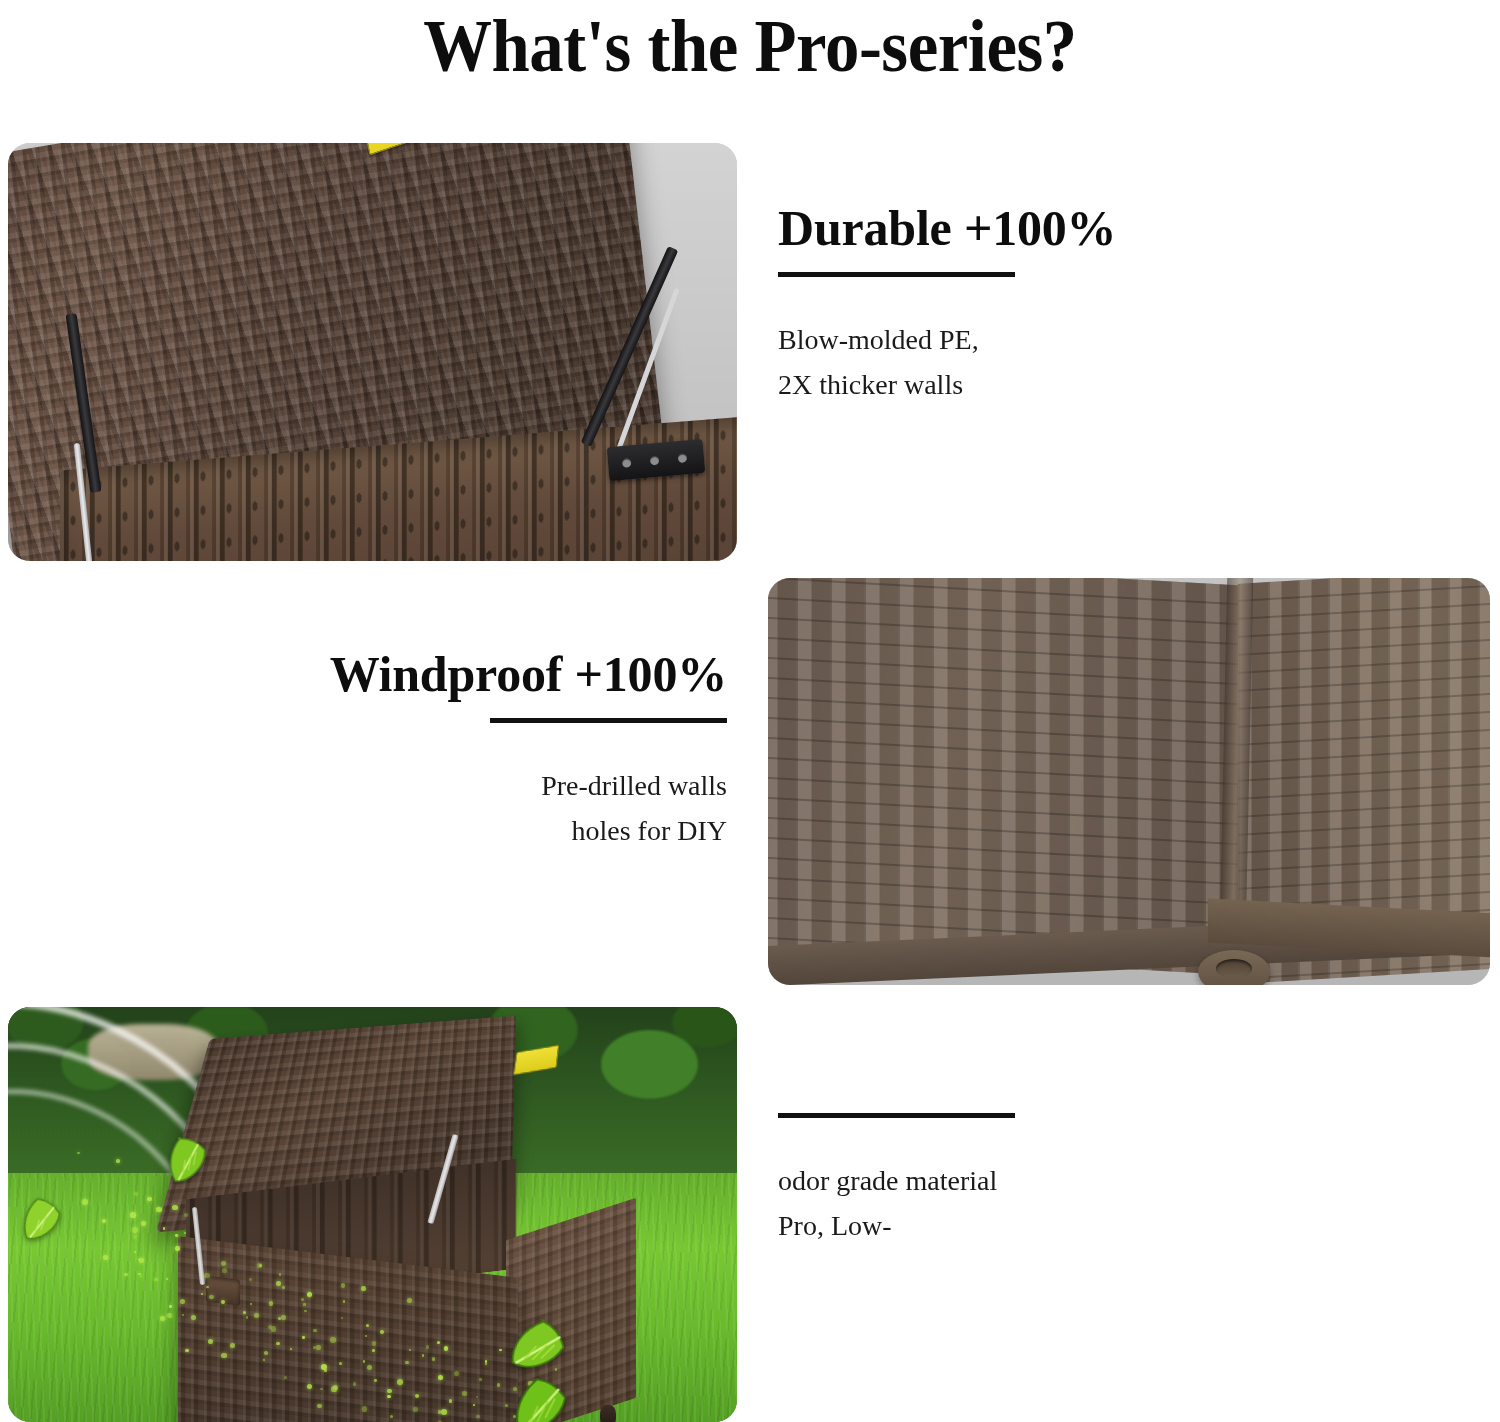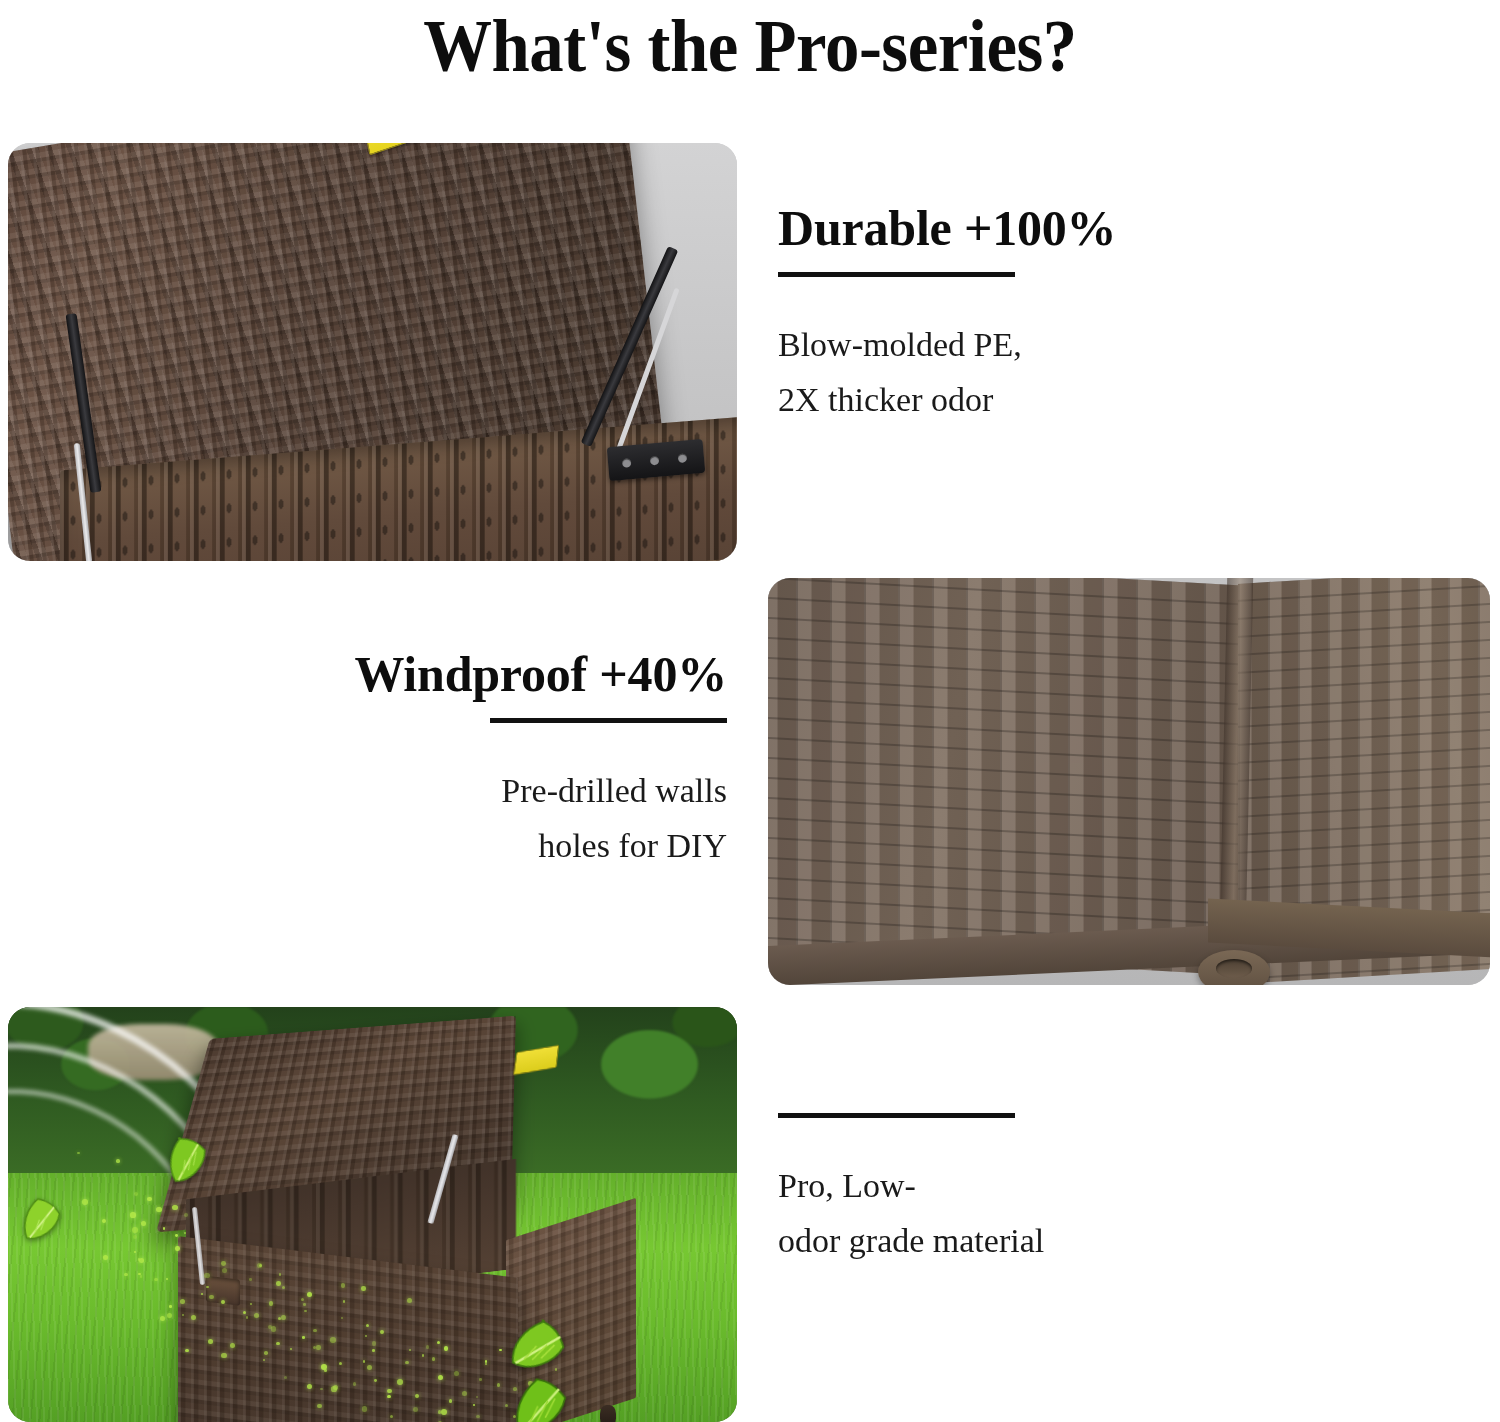--- a/index.html
+++ b/index.html
@@ -280,21 +280,21 @@
   .leaf-4{left:502px;top:372px;transform:rotate(-4deg) scale(1.02);}
 
   
   .txt{position:absolute;}
   .txt h2{
     margin:0;font-weight:700;font-size:50px;line-height:1.06;color:#0d0d0d;
     letter-spacing:-0.2px;white-space:nowrap;
   }
   .rule{height:5px;background:#111111;margin-top:17px;width:237px;}
   .txt p{
-    margin:0;font-weight:400;font-size:34px;line-height:1.62;color:#1a1a1a;
+    margin:0;font-weight:400;font-size:28px;line-height:1.62;color:#1a1a1a;
   }
   .txt .body{margin-top:40px;}
 
   .txt-durable{left:778px;top:202px;}
   .txt-wind{left:280px;top:648px;text-align:right;width:447px;}
   .txt-wind .rule{margin-left:auto;}
   .txt-odor{left:778px;top:1096px;}
 </style>
 </head>
 <body>
@@ -333,26 +333,26 @@
       <i></i>
       <i></i>
   </div>
 </div>
 
 <div class="txt txt-durable">
   <h2>Durable +100%</h2>
   <div class="rule"></div>
   <div class="body">
     <p>Blow-molded PE,</p>
-    <p>2X thicker odor</p>
+    <p>2X thicker walls</p>
   </div>
 </div>
 
 <div class="txt txt-wind">
-  <h2>Windproof +40%</h2>
+  <h2>Windproof +100%</h2>
   <div class="rule"></div>
   <div class="body">
     <p>Pre-drilled walls</p>
     <p>holes for DIY</p>
   </div>
 </div>
 
 <div class="panel panel-mr">
   <div class="mr-bg"></div>
   <div class="mr-left">
@@ -559,16 +559,16 @@
       <path d="M12 55 L55 13" stroke="#ccf07c" stroke-width="2.6" fill="none"></path>
       <path d="M20 49 L31 30 M29 47 L42 25 M38 43 L50 23" stroke="#9cdb33" stroke-width="1.7" fill="none"></path>
       <path d="M32 1 L29 -6" stroke="#39710c" stroke-width="3"></path>
     </svg>
   </div>
 </div>
 
 <div class="txt txt-odor">
   <div class="rule"></div>
   <div class="body">
+    <p>odor grade material</p>
     <p>Pro, Low-</p>
-    <p>odor grade material</p>
   </div>
 </div>
 
 </body></html>

